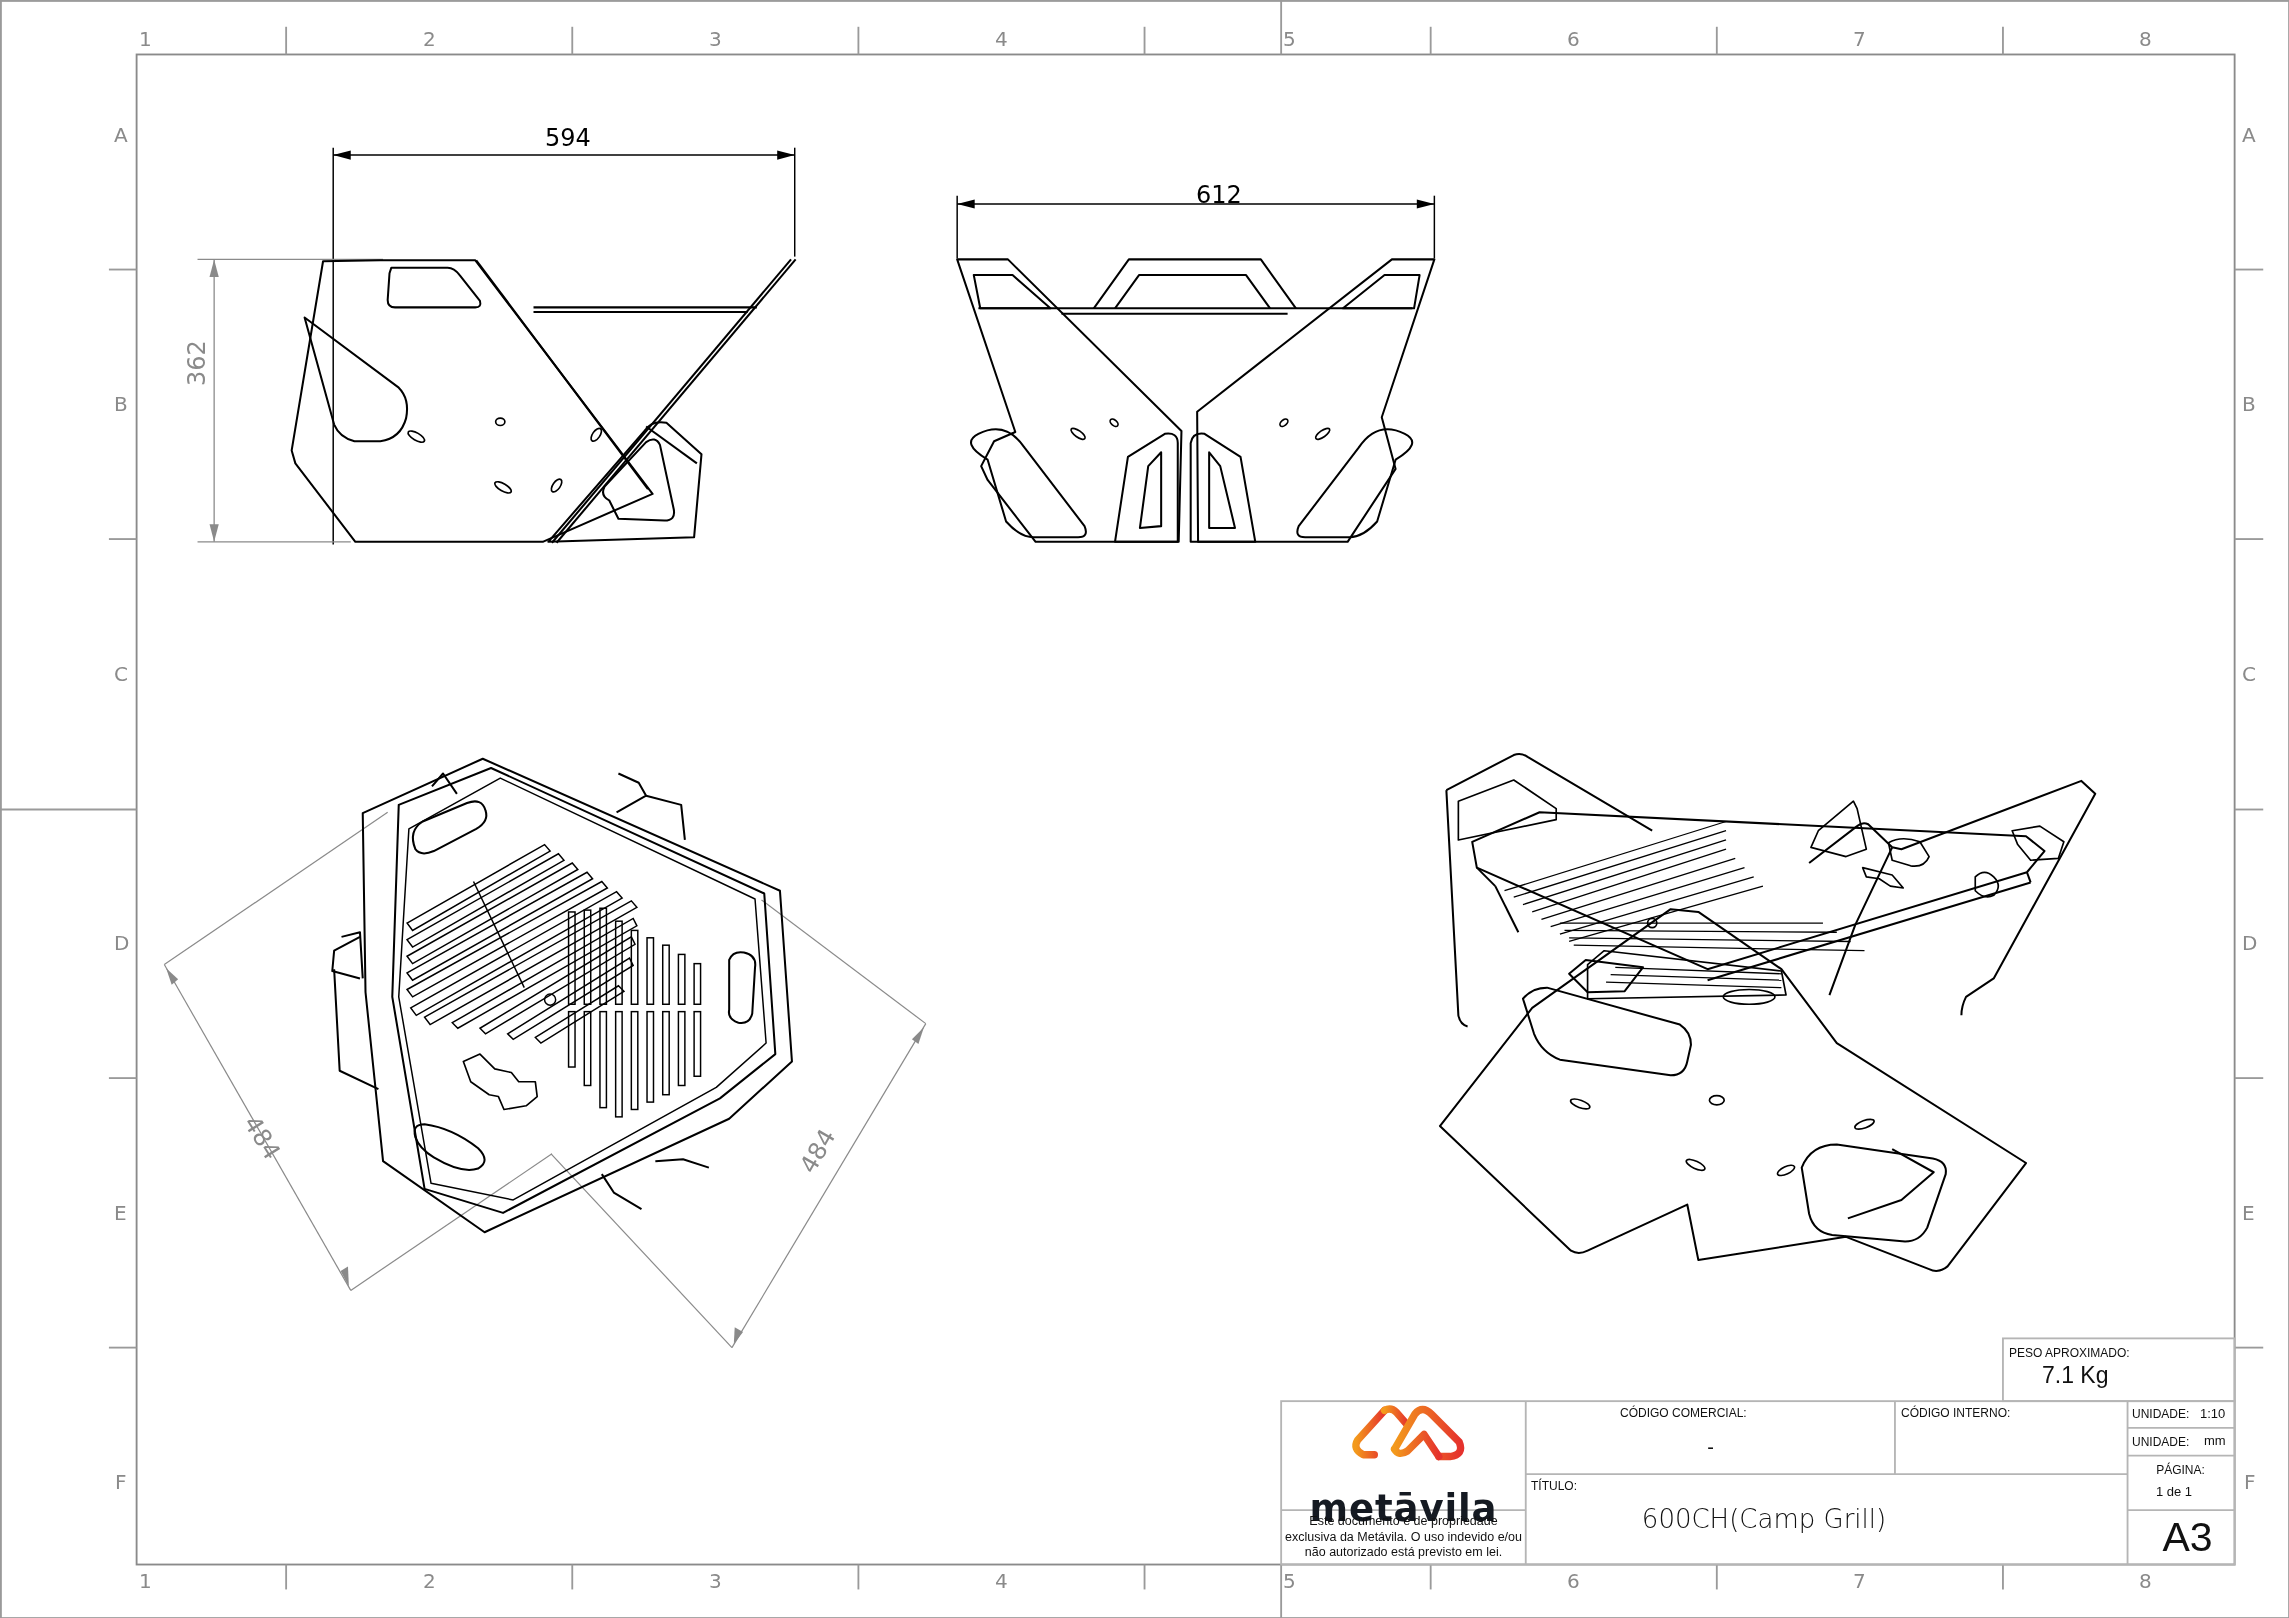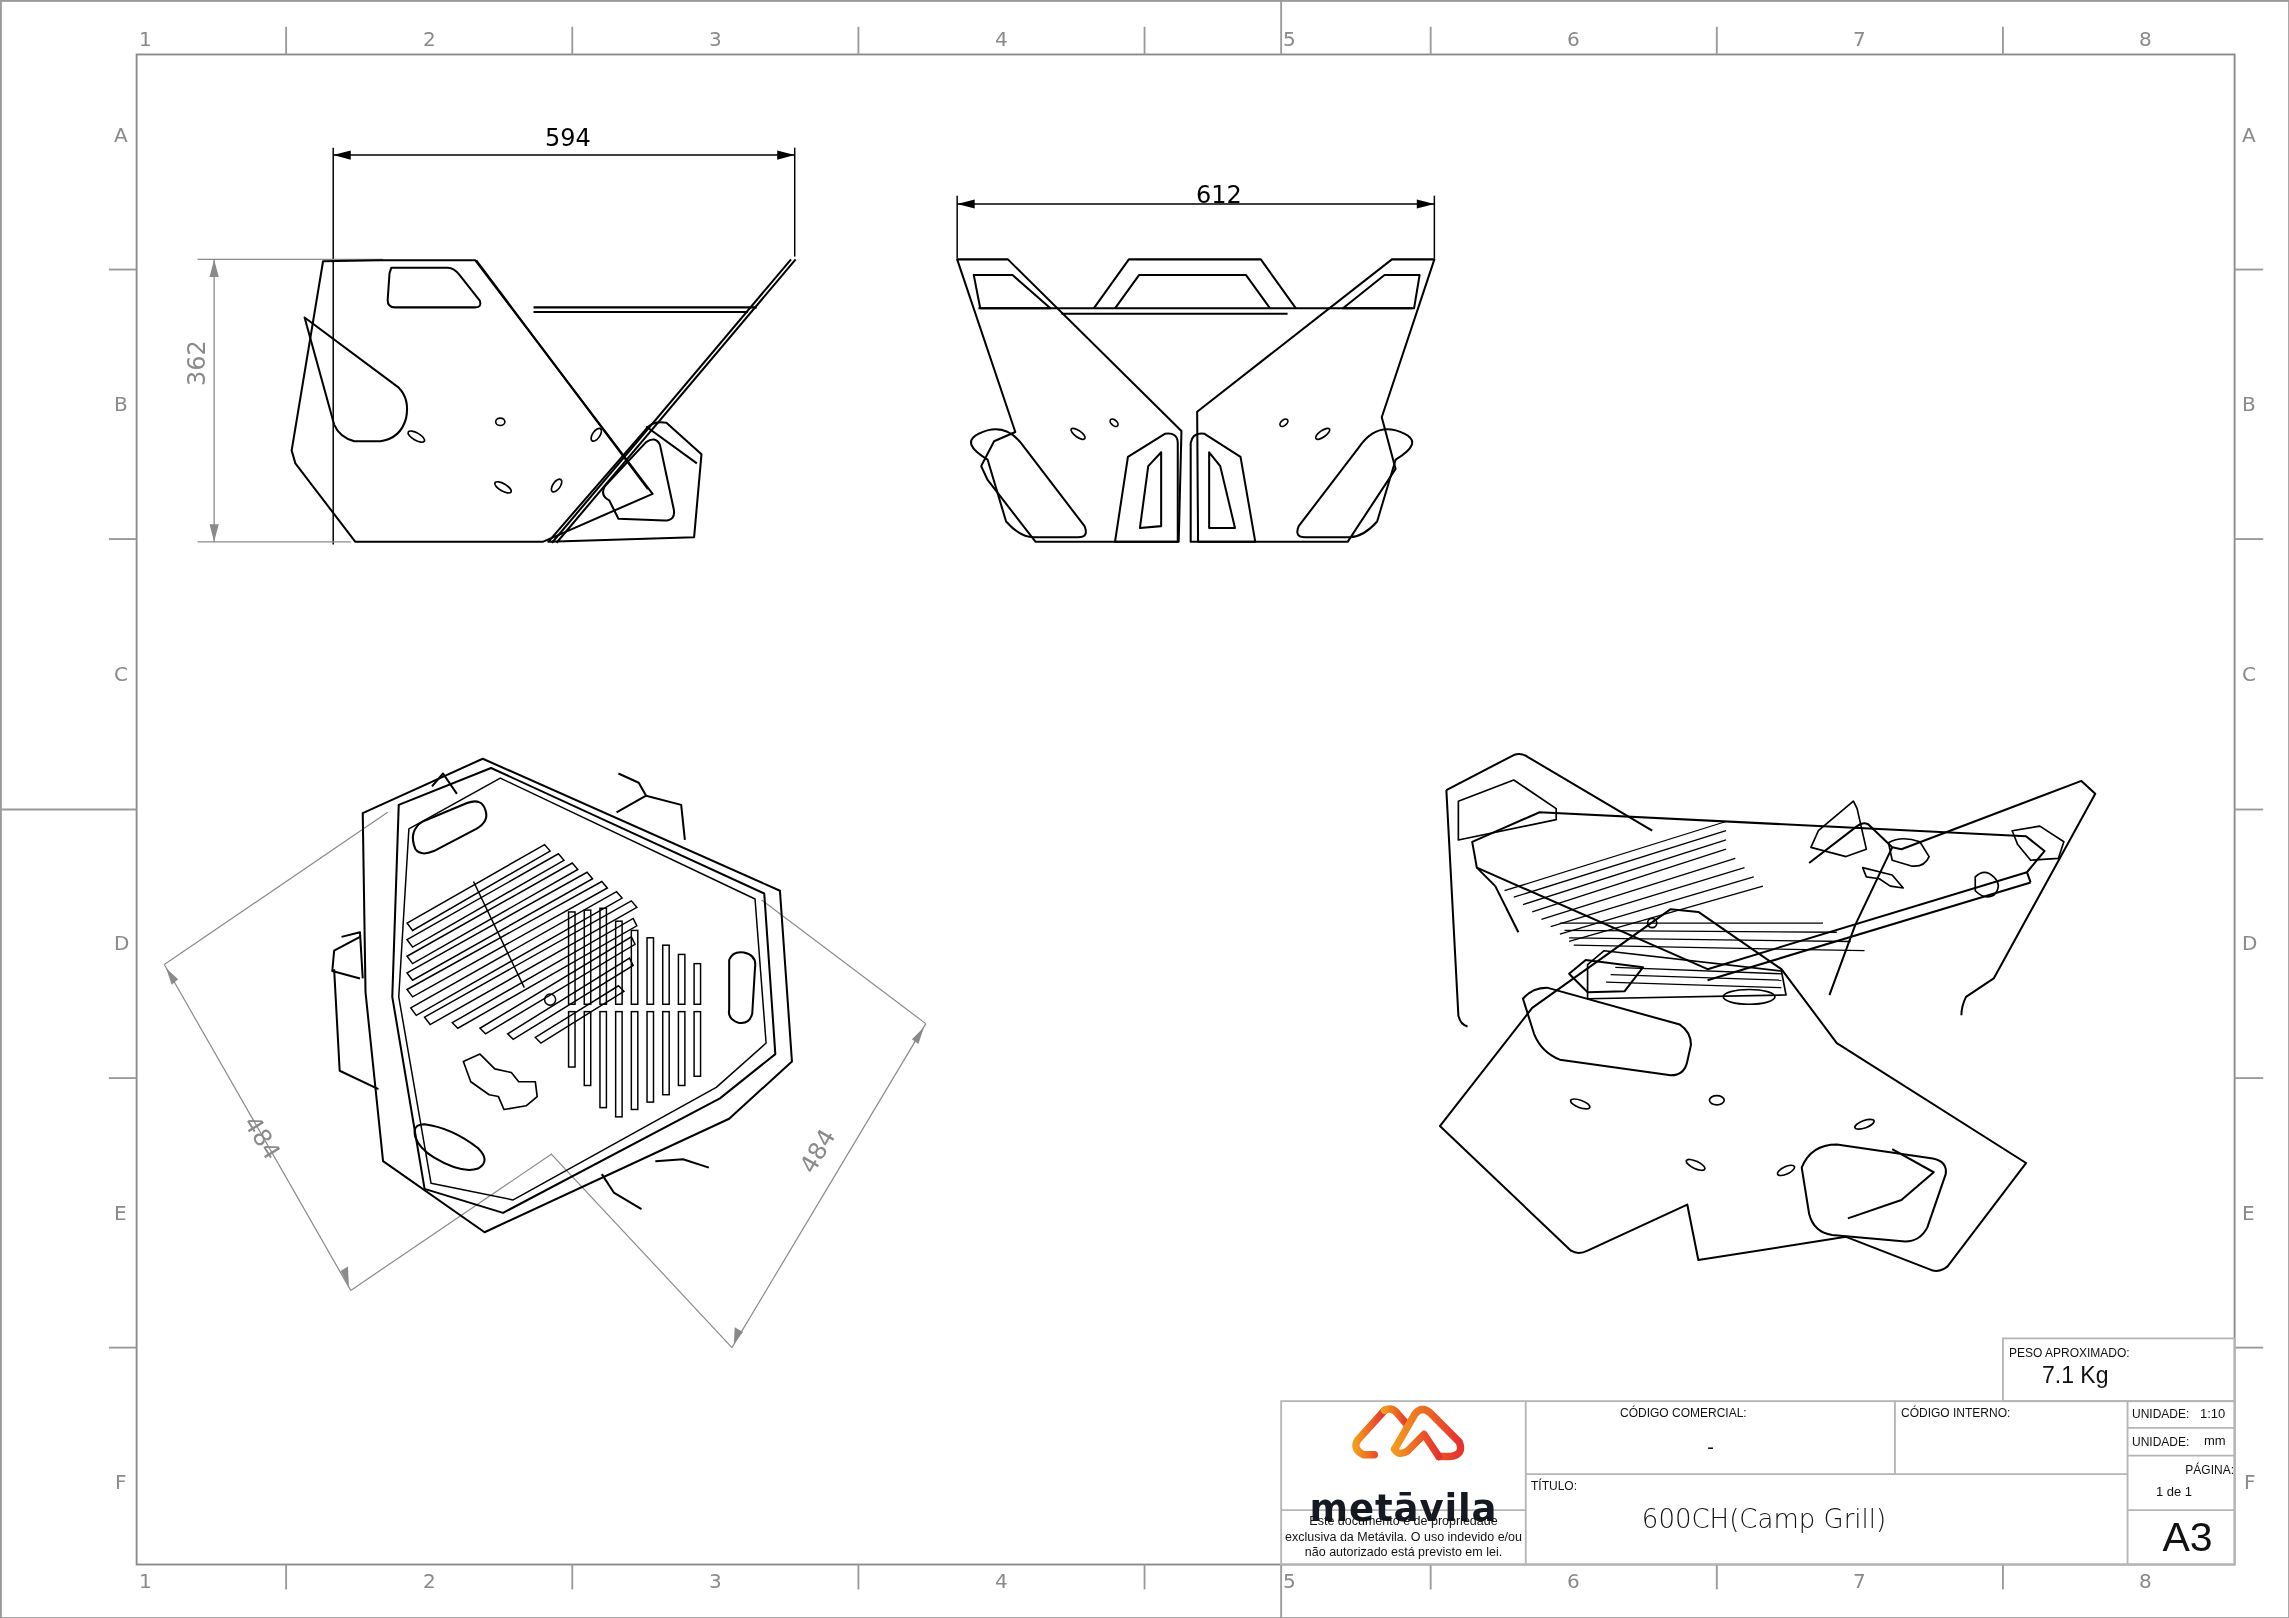--- a/index.html
+++ b/index.html
@@ -345,16 +345,16 @@
 <div class="tb-cell tb-small" style="left:1901px;top:1406px;">CÓDIGO INTERNO:</div>
 <div class="tb-cell" style="left:1895px;top:1436px;width:233px;text-align:center;font-size:20px;"></div>
 
 <div class="tb-cell tb-small" style="left:1531px;top:1479px;">TÍTULO:</div>
 <div class="tb-cell" style="left:1526px;top:1504px;width:476px;text-align:center;font-size:26px;color:#111;font-family:'DejaVu Sans',sans-serif;font-weight:300;">600CH(Camp Grill)</div>
 
 <div class="tb-cell tb-small" style="left:2132px;top:1407px;">UNIDADE:</div>
 <div class="tb-cell tb-small" style="left:2200px;top:1406px;font-size:13px;">1:10</div>
 <div class="tb-cell tb-small" style="left:2132px;top:1435px;">UNIDADE:</div>
 <div class="tb-cell tb-small" style="left:2204px;top:1433px;font-size:13px;">mm</div>
-<div class="tb-cell tb-small" style="left:2127px;top:1463px;width:107px;text-align:right;">PÁGINA:</div>
+<div class="tb-cell tb-small" style="left:2127px;top:1463px;width:107px;text-align:center;">PÁGINA:</div>
 <div class="tb-cell tb-small" style="left:2127px;top:1484px;width:94px;text-align:center;font-size:13px;">1 de 1</div>
 <div class="tb-cell" style="left:2127px;top:1514px;width:107px;text-align:center;font-size:41px;line-height:46px;color:#111;padding-left:14px;">A3</div>
 
 
 </body></html>

